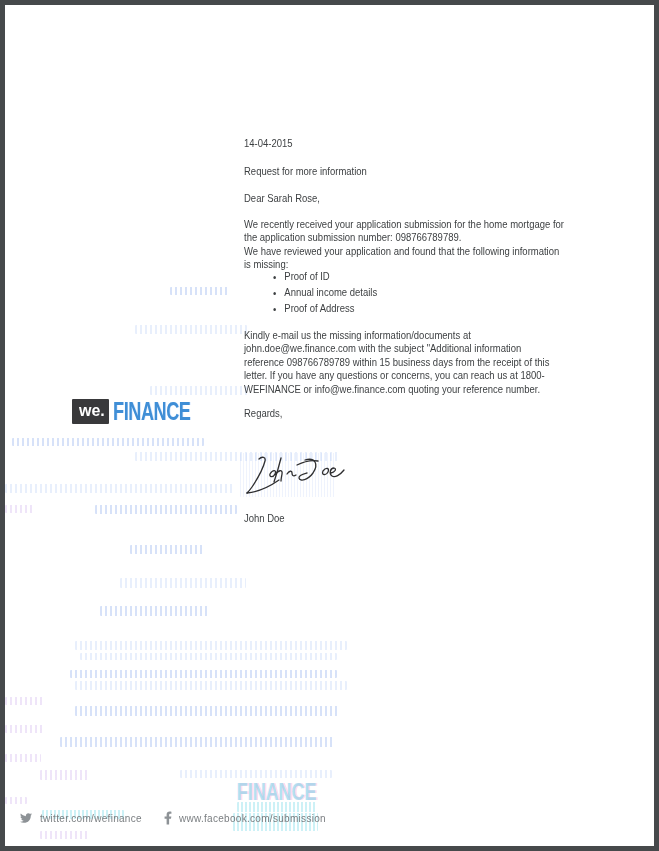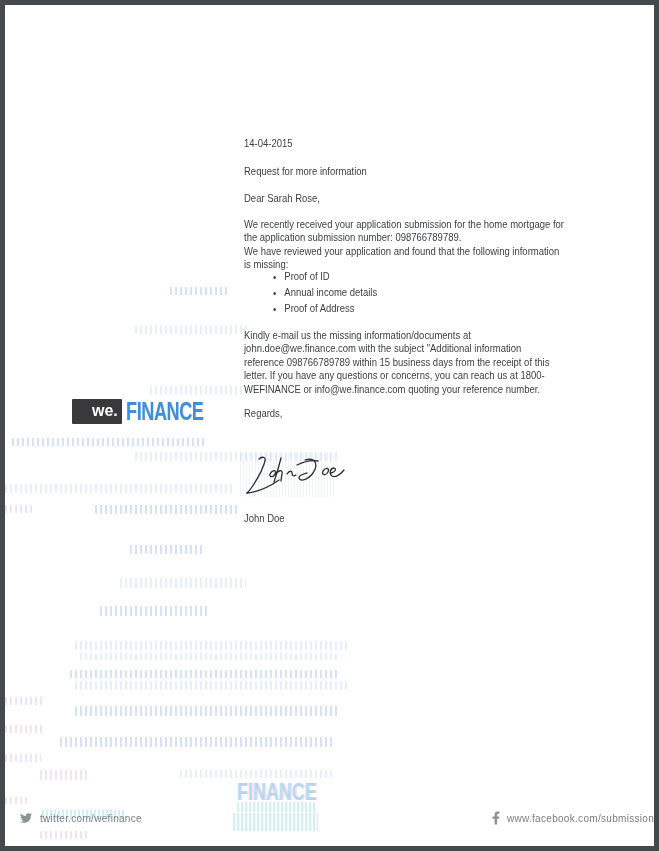--- a/index.html
+++ b/index.html
@@ -32,38 +32,38 @@
   }
   .bullets li{white-space:pre;}
   
   .logo{
     position:absolute;left:67px;top:394px;
     display:flex;align-items:center;gap:4px;z-index:2;
   }
   .logo .we-box{
     background:#39393b;color:#ffffff;
     font-weight:bold;font-size:16px;line-height:1;
-    padding:4px 4px 5px 20px;border-radius:1px;
+    padding:4px 4px 5px 7px;border-radius:1px;
   }
   .logo .fin{
     color:#3f8ed6;font-weight:bold;font-size:25px;line-height:1;
     letter-spacing:-0.5px;
     transform:scaleX(0.72);transform-origin:left center;
     text-shadow:1px 0 0 rgba(140,190,255,0.35);
     white-space:pre;
   }
   
   .signature{
     position:absolute;left:240px;top:441px;width:106px;height:50px;z-index:2;
   }
   .signature svg{display:block;width:106px;height:50px;}
   
   .footer{
     position:absolute;left:0;right:0;top:806px;
-    display:flex;justify-content:space-between;align-items:center;gap:22px;
+    display:flex;justify-content:flex-start;align-items:center;gap:22px;
     padding-left:14px;z-index:3;
   }
   .footer .soc{display:flex;align-items:center;gap:7px;}
   .footer .soc .label{
     color:#7a7e81;font-size:10px;letter-spacing:0.3px;white-space:pre;
   }
   .footer .icon{display:flex;align-items:center;}
   
   .ghosts{position:absolute;inset:0;z-index:1;pointer-events:none;}
   .g{

